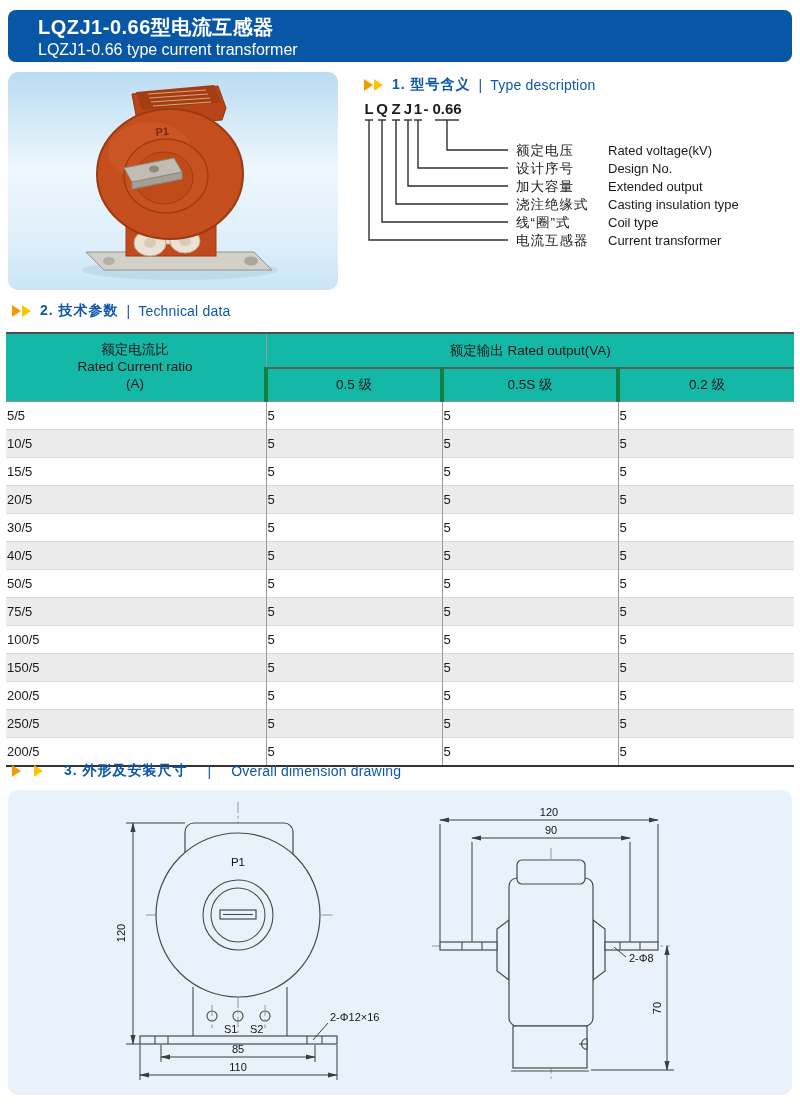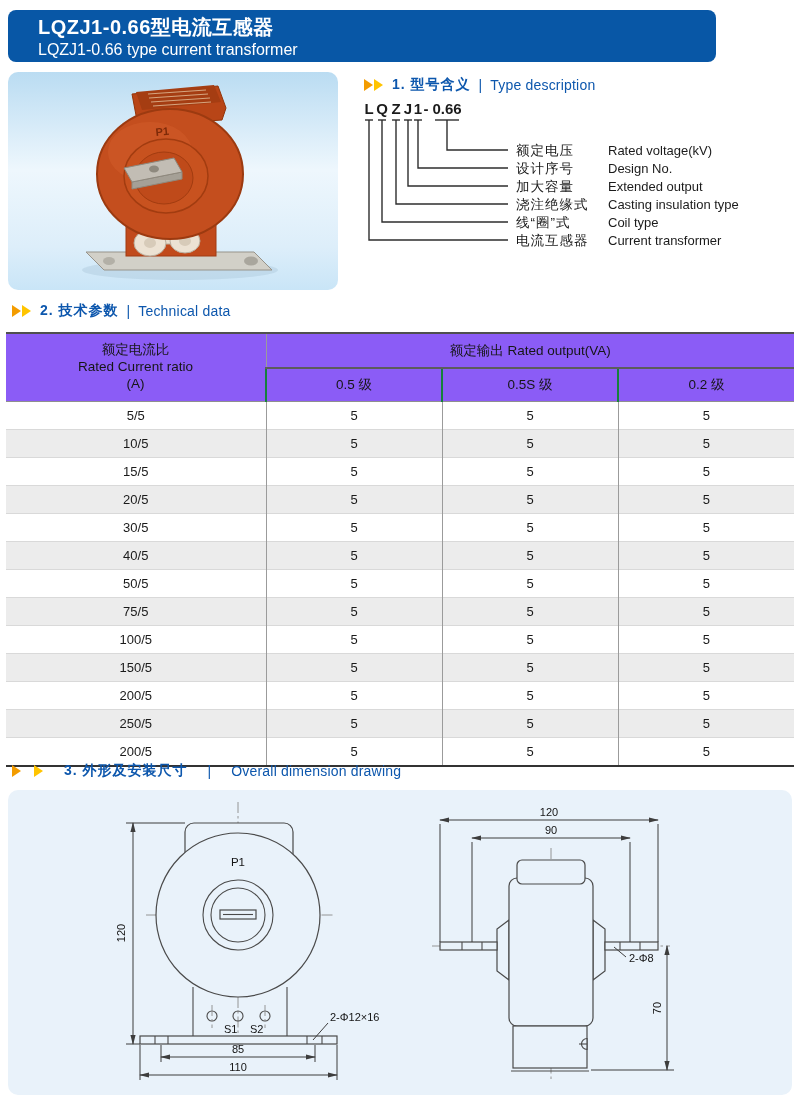--- a/index.html
+++ b/index.html
@@ -1,20 +1,20 @@
 <!DOCTYPE html>
 <html><head>
 <meta charset="utf-8">
 <style>
   html,body{margin:0;padding:0;background:#ffffff;}
   body{width:800px;height:1108px;position:relative;font-family:"Liberation Sans","DejaVu Sans",sans-serif;-webkit-font-smoothing:antialiased;}
   #page{position:absolute;inset:0;overflow:hidden;}
 
   
-  .banner{position:absolute;left:8px;top:10px;width:708px;height:52px;background:#0857a6;border-radius:8px;color:#fff;padding:5px 0 0 30px;box-sizing:border-box;}
+  .banner{position:absolute;left:8px;top:10px;width:784px;height:52px;background:#0857a6;border-radius:8px;color:#fff;padding:5px 0 0 30px;box-sizing:border-box;}
   .banner .t1{font-size:20px;font-weight:bold;line-height:24px;letter-spacing:.5px;}
   .banner .t2{font-size:16px;line-height:21px;}
 
   
   .photo-box{position:absolute;left:8px;top:72px;width:330px;height:218px;border-radius:10px;overflow:hidden;}
 
   
   .sec-title{position:absolute;display:flex;align-items:center;font-size:14px;color:#0d57ad;white-space:nowrap;}
   .sec-title .cn{font-weight:600;letter-spacing:1px;}
   .sec-title .sep{margin:0 8px;color:#0d57ad;}
@@ -33,25 +33,25 @@
   .diag-cn{font-size:13.5px;letter-spacing:1px;}
   .diag-en{font-size:13px;}
   .diag-line{stroke:#2e2e2e;stroke-width:1.4;fill:none;}
 
   
   .tbl-wrap{position:absolute;left:6px;top:332px;width:788px;}
   table{border-collapse:collapse;width:788px;table-layout:fixed;
         border-top:2px solid #4f4f4f;border-bottom:2px solid #333333;
         font-size:13px;color:#1a1a1a;}
   col.c1{width:260px;}col.c2{width:176px;}col.c3{width:176px;}col.c4{width:176px;}
-  th{background:#8b5cf6;font-weight:400;font-size:13.5px;color:#161616;}
+  th{background:#14b8a6;font-weight:400;font-size:13.5px;color:#161616;}
   th.grp{height:31px;border-bottom:2px solid #5c5c5c;border-left:1px solid #9b9b9b;}
-  th.sub{height:30px;border-left:2px solid #15803d;border-bottom:1px solid #8f8f8f;margin-top:46px;}
+  th.sub{height:30px;border-left:4px solid #15803d;border-bottom:1px solid #8f8f8f;margin-top:46px;}
   th.c1h{border-bottom:1px solid #8f8f8f;line-height:1.25;}
-  td{height:25px;text-align:center;border-left:1px solid #9b9b9b;border-top:1px solid #d9d9d9;}
+  td{height:25px;border-left:1px solid #9b9b9b;border-top:1px solid #d9d9d9;}
   td:first-child{border-left:none;}
   tbody tr:nth-child(even){background:#ececec;}
   tbody tr:first-child td{border-top:none;}
 
   
   .draw-box{position:absolute;left:8px;top:790px;width:784px;height:305px;border-radius:10px;background:#e9f2fa;}
   .oln{fill:#e9f2fa;stroke:#4a4a4a;stroke-width:1.2;}
   .lno{fill:none;stroke:#4a4a4a;stroke-width:1.1;}
   .dim{stroke:#3d3d3d;stroke-width:1;fill:none;}
   .cl{stroke:#8a8a8a;stroke-width:.9;stroke-dasharray:11 3 2.5 3;fill:none;}

